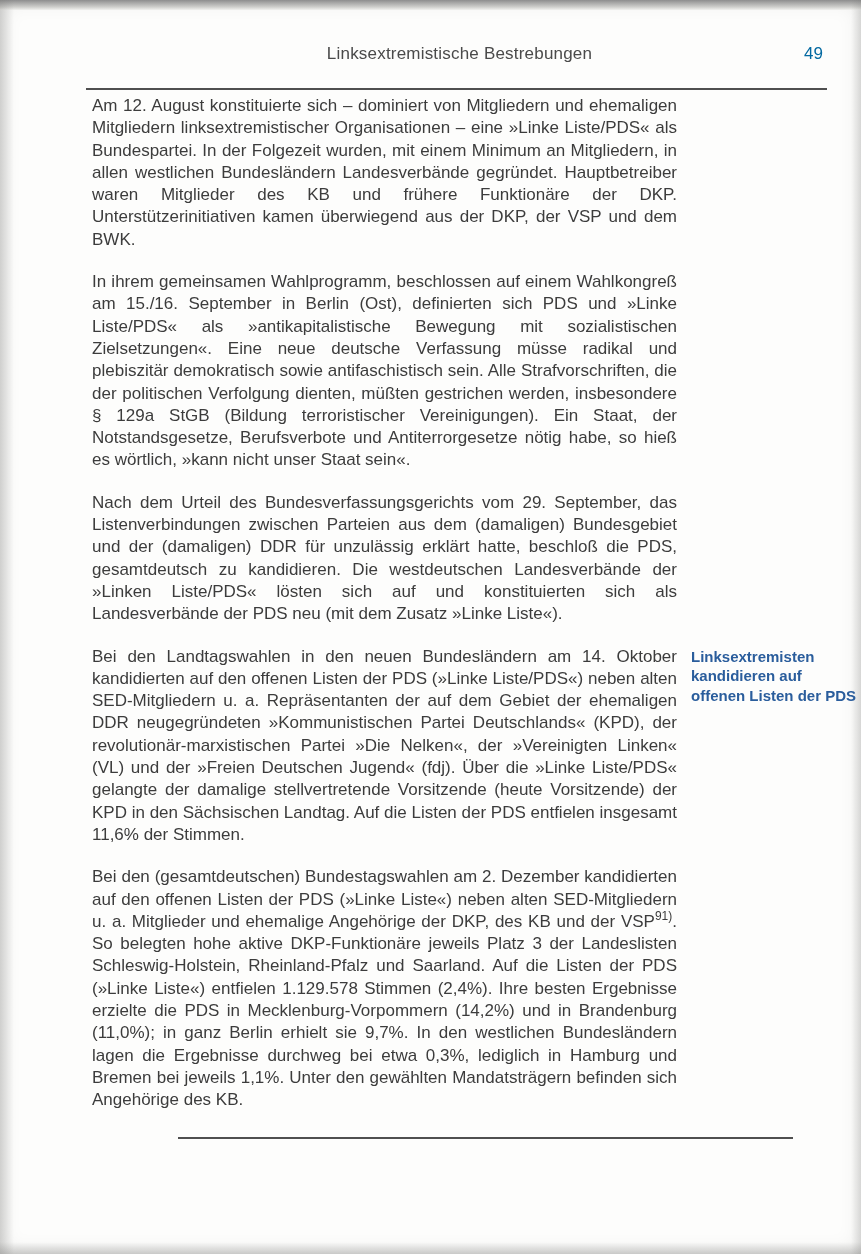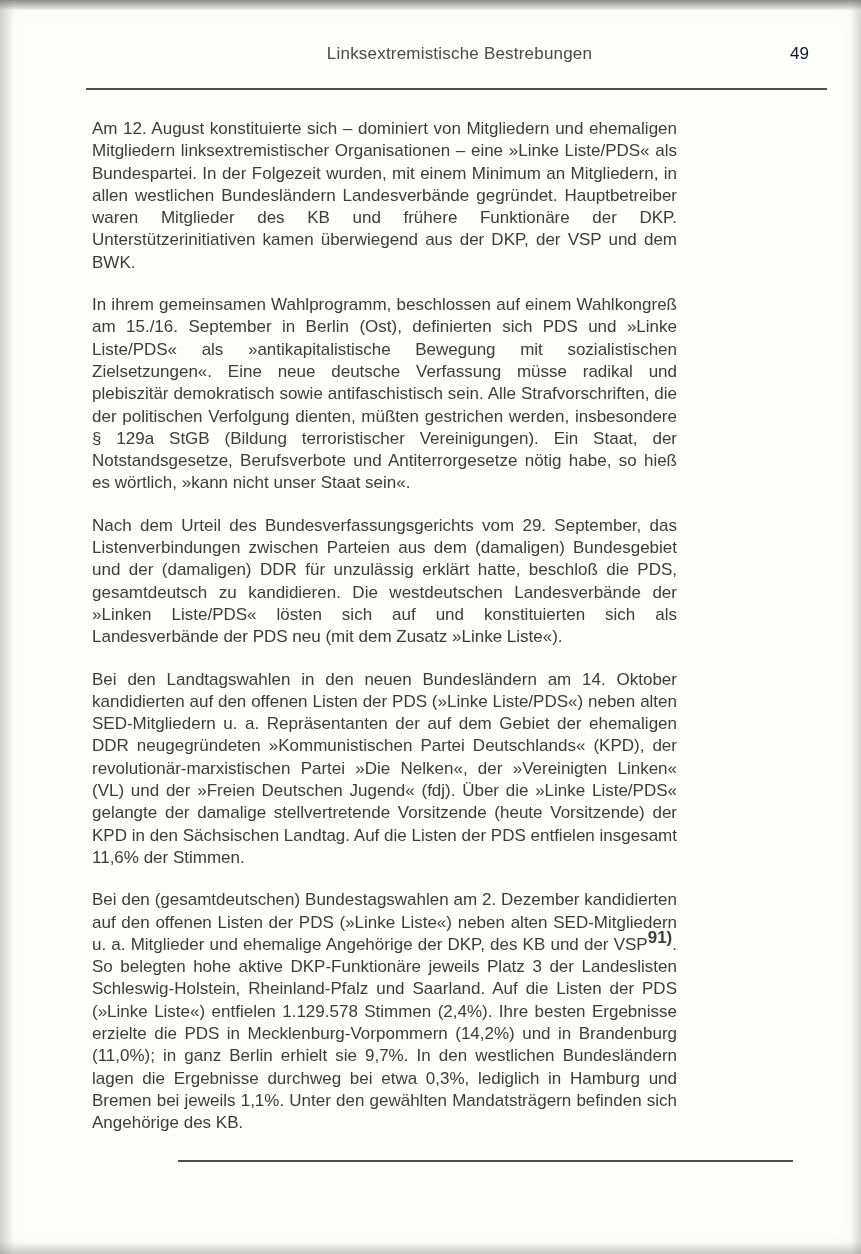--- a/index.html
+++ b/index.html
@@ -50,32 +50,32 @@
     height: 28px;
   }
   .header-title {
     text-align: center;
     font-size: 17px;
     color: #4a4a4a;
     letter-spacing: 0.2px;
   }
   .page-number {
     position: absolute;
-    right: 18px;
+    right: 4px;
     top: 0;
     font-size: 17px;
-    color: #0f172a;
+    color: #0369a1;
   }
   .header-rule {
     border: none;
     border-top: 2px solid #4f4f4f;
     margin: 16px 0 0 -6px;
   }
   main.content {
-    margin-top: 28px;
+    margin-top: 5px;
   }
   .row {
     display: grid;
     grid-template-columns: 585px 167px;
     column-gap: 14px;
     align-items: start;
   }
   p.body-par {
     margin: 0 0 20px 0;
     font-size: 17px;
@@ -86,23 +86,22 @@
   }
   .row:last-of-type p.body-par { margin-bottom: 0; }
   aside.margin-note {
     font-size: 15px;
     line-height: 19.5px;
     font-weight: bold;
     color: #2a5d9c;
     padding-top: 1px;
   }
   sup.fn {
-    font-size: 17px;
+    font-size: 12px;
     line-height: 0;
-    font-weight: bold;
   }
   .bottom-rule {
     border: none;
     border-top: 2px solid #4f4f4f;
     margin: 26px 34px 0 86px;
   }
 </style>
 </head>
 <body>
 
@@ -130,20 +129,21 @@
         <p class="body-par">In ihrem gemeinsamen Wahlprogramm, beschlossen auf einem Wahlkongreß am 15./16. September in Berlin (Ost), definierten sich PDS und »Linke Liste/PDS« als »antikapitalistische Bewegung mit sozialistischen Zielsetzungen«. Eine neue deutsche Verfassung müsse radikal und plebiszitär demokratisch sowie antifaschistisch sein. Alle Strafvorschriften, die der politischen Verfolgung dienten, müßten gestrichen werden, insbesondere § 129a StGB (Bildung terroristischer Vereinigungen). Ein Staat, der Notstandsgesetze, Berufsverbote und Antiterrorgesetze nötig habe, so hieß es wörtlich, »kann nicht unser Staat sein«.</p>
         <aside class="margin-note"></aside>
       </div>
 
       <div class="row">
         <p class="body-par">Nach dem Urteil des Bundesverfassungsgerichts vom 29. September, das Listenverbindungen zwischen Parteien aus dem (damaligen) Bundesgebiet und der (damaligen) DDR für unzulässig erklärt hatte, beschloß die PDS, gesamtdeutsch zu kandidieren. Die westdeutschen Landesverbände der »Linken Liste/PDS« lösten sich auf und konstituierten sich als Landesverbände der PDS neu (mit dem Zusatz »Linke Liste«).</p>
       </div>
 
       <div class="row">
         <p class="body-par">Bei den Landtagswahlen in den neuen Bundesländern am 14. Oktober kandidierten auf den offenen Listen der PDS (»Linke Liste/PDS«) neben alten SED-Mitgliedern u. a. Repräsentanten der auf dem Gebiet der ehemaligen DDR neugegründeten »Kommunistischen Partei Deutschlands« (KPD), der revolutionär-marxistischen Partei »Die Nelken«, der »Vereinigten Linken« (VL) und der »Freien Deutschen Jugend« (fdj). Über die »Linke Liste/PDS« gelangte der damalige stellvertretende Vorsitzende (heute Vorsitzende) der KPD in den Sächsischen Landtag. Auf die Listen der PDS entfielen insgesamt 11,6% der Stimmen.</p>
+        <aside class="margin-note">Linksextremisten kandidieren auf offenen Listen der PDS</aside>
       </div>
 
       <div class="row">
         <p class="body-par"><span>Bei den (gesamtdeutschen) Bundestagswahlen am 2. Dezember kandidierten auf den offenen Listen der PDS (»Linke Liste«) neben alten SED-Mitgliedern u. a. Mitglieder und ehemalige Angehörige der DKP, des KB und der VSP</span><sup class="fn">91)</sup><span>. So belegten hohe aktive DKP-Funktionäre jeweils Platz 3 der Landeslisten Schleswig-Holstein, Rheinland-Pfalz und Saarland. Auf die Listen der PDS (»Linke Liste«) entfielen 1.129.578 Stimmen (2,4%). Ihre besten Ergebnisse erzielte die PDS in Mecklenburg-Vorpommern (14,2%) und in Brandenburg (11,0%); in ganz Berlin erhielt sie 9,7%. In den westlichen Bundesländern lagen die Ergebnisse durchweg bei etwa 0,3%, lediglich in Hamburg und Bremen bei jeweils 1,1%. Unter den gewählten Mandatsträgern befinden sich Angehörige des KB.</span></p>
         <aside class="margin-note"></aside>
       </div>
 
     </main>
 
     <hr class="bottom-rule">

